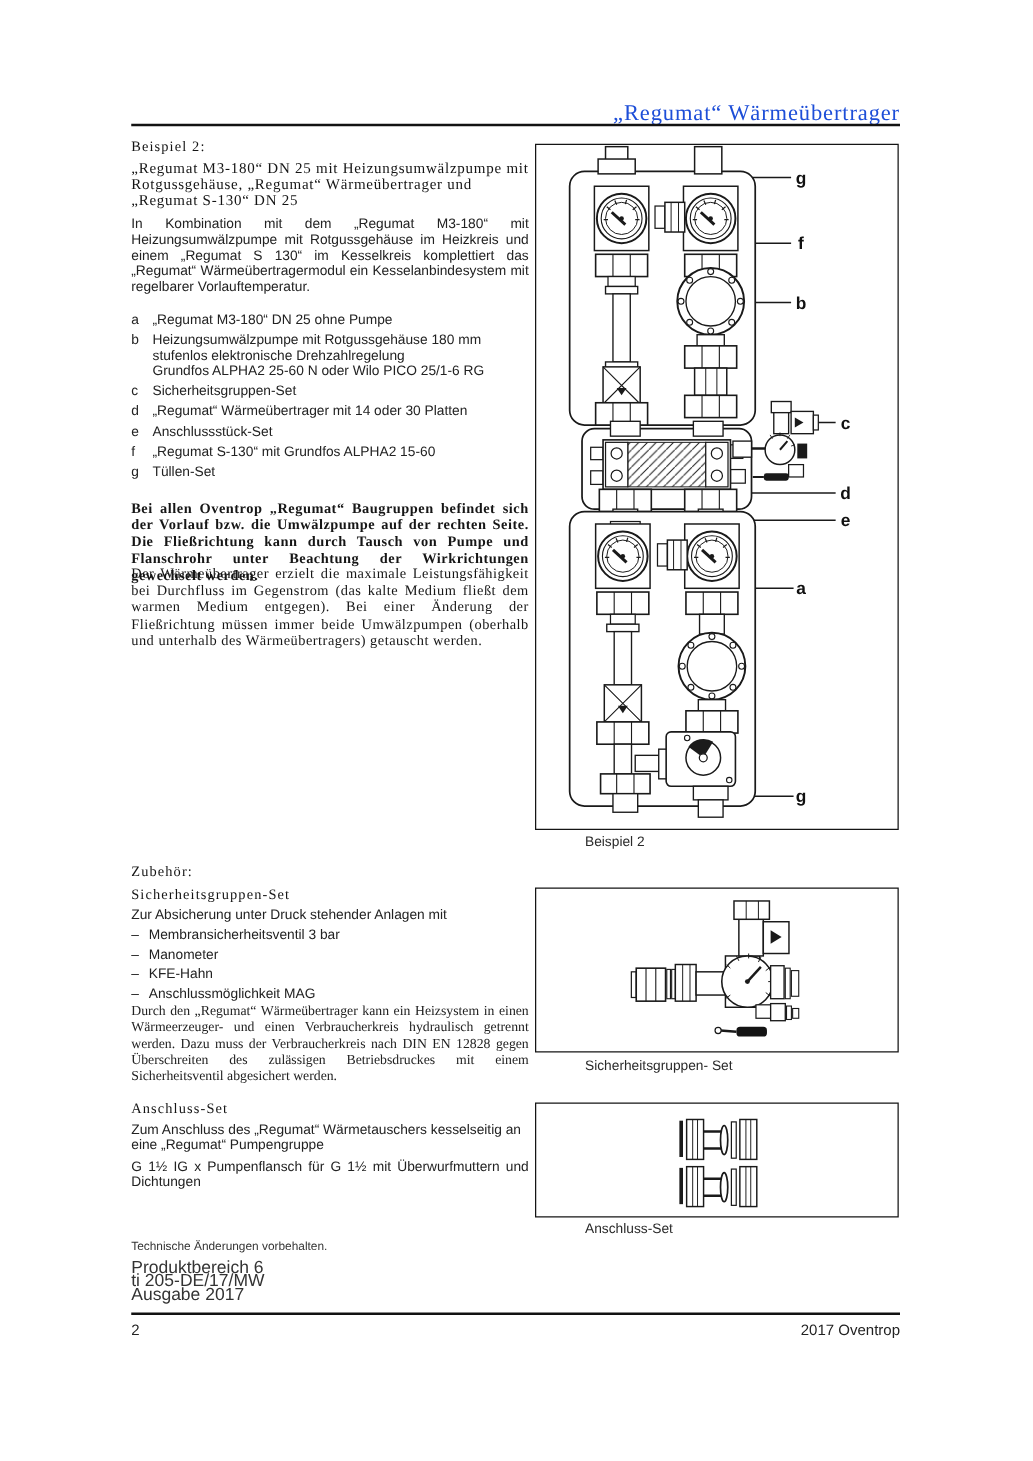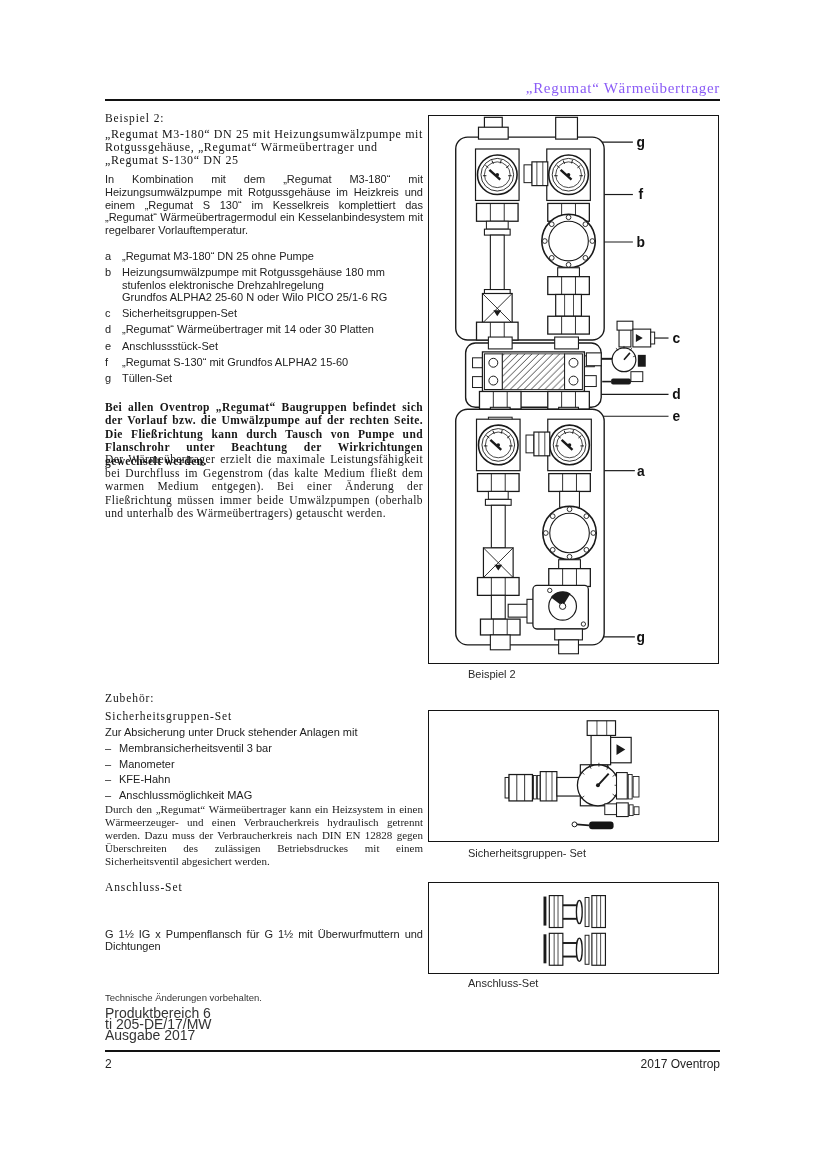--- a/index.html
+++ b/index.html
@@ -1,21 +1,21 @@
 <!DOCTYPE html>
 <html><head>
 <meta charset="utf-8">
 <style>
   html,body{margin:0;padding:0;background:#e8e8e8;}
   .page{position:relative;width:826px;height:1169px;background:#ffffff;overflow:hidden;
         font-family:"Liberation Sans","DejaVu Sans",sans-serif;color:#1f1f1f;}
   .serif{font-family:"Liberation Serif","DejaVu Serif",serif;}
   .abs{position:absolute;}
   .rule{position:absolute;height:1.5px;background:#121212;}
-  .header-title{position:absolute;top:80px;right:106px;font-size:15px;letter-spacing:0.7px;color:#8b5cf6;}
+  .header-title{position:absolute;top:80px;right:106px;font-size:18px;letter-spacing:0.7px;color:#1d4ed8;}
   .col{left:105px;width:318px;}
   .h-serif{font-size:11.5px;letter-spacing:0.9px;color:#141414;}
   .subtitle{font-size:12px;letter-spacing:0.6px;line-height:13px;white-space:pre-line;color:#141414;}
   .body-sans{font-size:11px;line-height:12.8px;text-align:justify;color:#222;}
   .body-serif{font-size:11.5px;letter-spacing:0.4px;text-align:justify;color:#161616;}
   .legend{font-size:11px;line-height:12.6px;color:#222;}
   .legend-row{display:grid;grid-template-columns:17px 1fr;margin-bottom:3.5px;}
   .legend-text{white-space:pre-line;}
   .dash-list{font-size:11px;color:#222;}
   .dash-row{display:grid;grid-template-columns:14px 1fr;margin-bottom:4.2px;line-height:11.5px;}
@@ -98,20 +98,21 @@
     </div>
     <div class="dash-row">
       <span>–</span>
       <span>Anschlussmöglichkeit MAG</span>
     </div>
   </div>
 
   <div class="abs col body-sans" style="top:803px;line-height:13px;font-family:Liberation Serif, serif;">Durch den „Regumat“ Wärmeübertrager kann ein Heizsystem in einen Wärmeerzeuger- und einen Verbraucherkreis hydraulisch getrennt werden. Dazu muss der Verbraucherkreis nach DIN EN 12828 gegen Überschreiten des zulässigen Betriebsdruckes mit einem Sicherheitsventil abgesichert werden.</div>
 
   <div class="abs col serif h-serif" style="top:881px;">Anschluss-Set</div>
+  <div class="abs col body-sans" style="top:899px;line-height:11.6px;text-align:left;">Zum Anschluss des „Regumat“ Wärmetauschers kesselseitig an eine „Regumat“ Pumpengruppe</div>
   <div class="abs col body-sans" style="top:929px;line-height:11.6px;">G 1½ IG x Pumpenflansch für G 1½ mit Überwurfmuttern und Dichtungen</div>
 
   <div class="abs col fineprint" style="top:992px;">Technische Änderungen vorbehalten.</div>
   <div class="abs col fineprint2" style="top:1008px;">
     <div>Produktbereich 6</div>
     <div>ti 205-DE/17/MW</div>
     <div>Ausgabe 2017</div>
   </div>
 
   <div class="rule" style="left:105px;top:1050px;width:615px;"></div>

